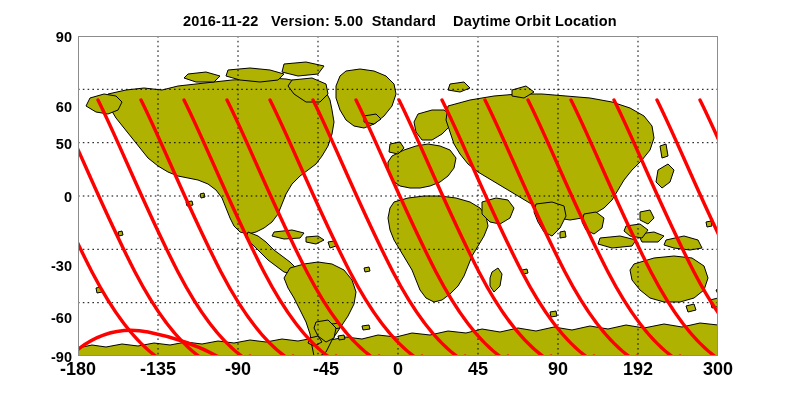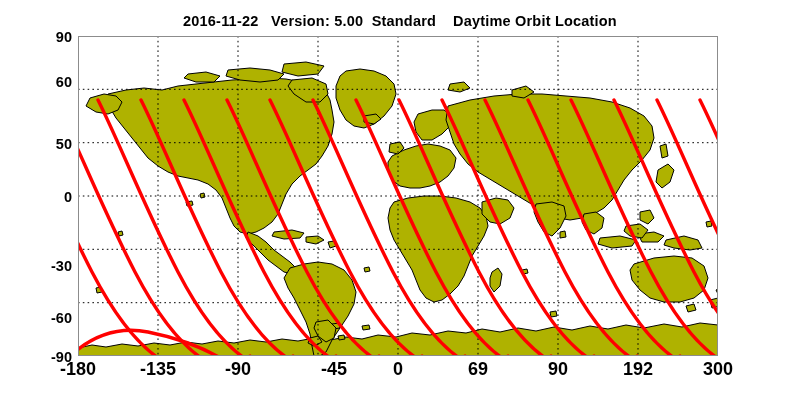--- a/index.html
+++ b/index.html
@@ -53,21 +53,21 @@
 </style>
 </head>
 <body>
 
 <div id="stage">
 
   <div id="title">2016-11-22   Version: 5.00  Standard    Daytime Orbit Location</div>
 
   <div id="ylabels">
     <div class="ytick" style="top:-6px;">90</div>
-    <div class="ytick" style="top:39px;">60</div>
+    <div class="ytick" style="top:64px;">60</div>
     <div class="ytick" style="top:100.6px;">50</div>
     <div class="ytick" style="top:153.9px;">0</div>
     <div class="ytick" style="top:223px;">-30</div>
     <div class="ytick" style="top:275px;">-60</div>
     <div class="ytick" style="top:313.8px;">-90</div>
   </div>
 
   <div id="plotwrap">
     <svg id="plotsvg" viewBox="0 0 640 320" preserveAspectRatio="none">
       <defs>
@@ -249,21 +249,21 @@
       </g>
 
       <rect x="0" y="0" width="640" height="320" fill="none" stroke="#8C8C8C" stroke-width="2"></rect>
     </svg>
   </div>
 
   <div id="xlabels">
     <div class="xtick" style="left:0px;">-180</div>
     <div class="xtick" style="left:80px;">-135</div>
     <div class="xtick" style="left:160px;">-90</div>
-    <div class="xtick" style="left:256px;">-45</div>
+    <div class="xtick" style="left:248px;">-45</div>
     <div class="xtick" style="left:320px;">0</div>
-    <div class="xtick" style="left:400px;">69</div>
+    <div class="xtick" style="left:400px;">45</div>
     <div class="xtick" style="left:480px;">90</div>
     <div class="xtick" style="left:560px;">192</div>
     <div class="xtick" style="left:640px;">300</div>
   </div>
 
 </div>
 
 </body></html>

